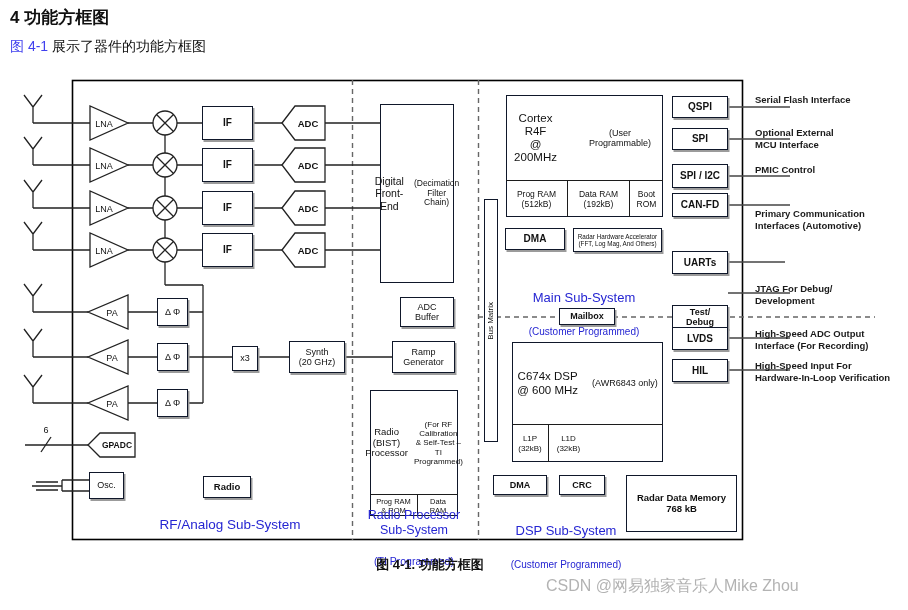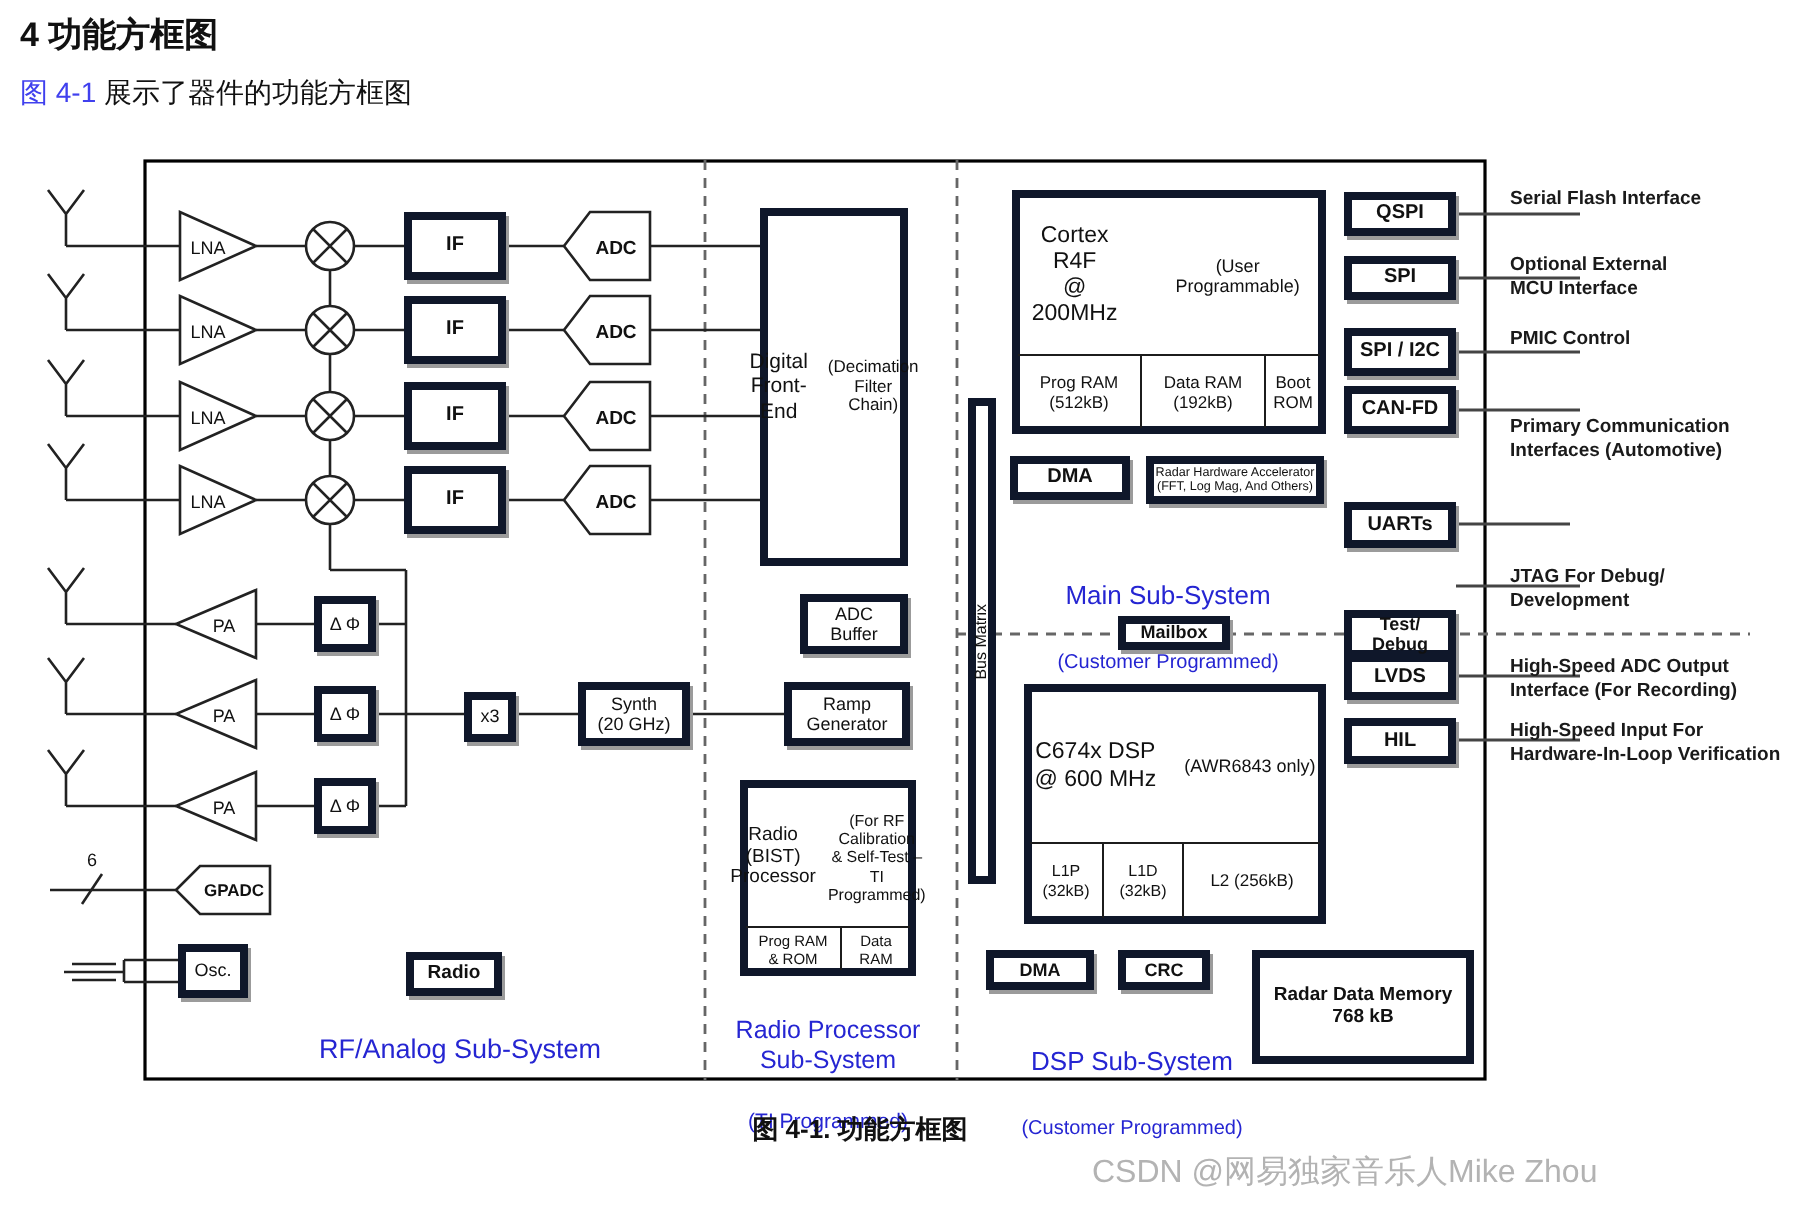--- a/index.html
+++ b/index.html
@@ -1,19 +1,19 @@
 <!DOCTYPE html>
 <html><head>
 <meta charset="utf-8">
 <style>
   html,body{margin:0;padding:0;background:#fff;}
   #stage{position:relative;width:908px;height:610px;background:#fff;overflow:hidden;
          font-family:"Liberation Sans",sans-serif;color:#111;}
   #wires{position:absolute;left:0;top:0;pointer-events:none;}
-  .bx{position:absolute;box-sizing:border-box;background:#fff;border:4px solid #0f172a;
+  .bx{position:absolute;box-sizing:border-box;background:#fff;border:1px solid #0f172a;
       display:flex;align-items:center;justify-content:center;text-align:center;
       white-space:pre-line;font-size:10px;font-weight:700;line-height:1.15;color:#111;}
   .sh{box-shadow:1.5px 2px 0 #9b9b9b;}
   .plain{font-weight:400;}
   .bigblock{font-weight:400;}
   .cellrow{position:absolute;left:-1px;right:-1px;bottom:-1px;display:flex;border-top:1px solid #1c1c1c;}
   .cell{flex:0 0 auto;display:flex;align-items:center;justify-content:center;text-align:center;
         white-space:pre-line;border-right:1px solid #1c1c1c;font-size:8.5px;font-weight:400;line-height:1.2;}
   .cell:last-child{border-right:none;}
   .bluelab{position:absolute;color:#2525d2;text-align:center;white-space:pre-line;line-height:1.25;}
@@ -156,21 +156,21 @@
   <div class="bx sh plain" style="left:289px;top:341px;width:56px;height:32px;font-size:9px;"><span>Synth
 (20 GHz)</span></div>
   <div class="bx sh plain" style="left:392px;top:341px;width:63px;height:32px;font-size:9px;"><span>Ramp
 Generator</span></div>
 
   <div class="bx sh plain" style="left:89px;top:472px;width:35px;height:27px;font-size:9px;"><span>Osc.</span></div>
   <div class="bx sh plain" style="left:203px;top:476px;width:48px;height:22px;font-size:9.5px;font-weight:700;"><span>Radio</span></div>
 
   <div class="bluelab" style="left:120px;top:517px;width:220px;font-size:13.5px;">RF/Analog Sub-System</div>
 
-  <div class="bx bigblock" style="left:370px;top:390px;width:88px;height:98px;font-size:9.5px;padding-bottom:20px;gap:6px;">
+  <div class="bx bigblock" style="left:370px;top:390px;width:88px;height:126px;font-size:9.5px;padding-bottom:20px;gap:6px;">
     <div>Radio (BIST)
 Processor</div>
     <div style="font-size:8px;">(For RF Calibration
 &amp; Self-Test – TI
 Programmed)</div>
     <div class="cellrow" style="height:21px;">
       <div class="cell" style="width:47px;font-size:7.5px;">Prog RAM
 &amp; ROM</div>
       <div class="cell" style="flex:1;font-size:7.5px;">Data
 RAM</div>
@@ -209,21 +209,20 @@
 
   <div class="bx bigblock" style="left:512px;top:342px;width:151px;height:120px;font-size:11.5px;padding-bottom:37px;gap:14px;">
     <div>C674x DSP
 @ 600 MHz</div>
     <div style="font-size:9px;">(AWR6843 only)</div>
     <div class="cellrow" style="height:37px;">
       <div class="cell" style="width:36px;font-size:8px;">L1P
 (32kB)</div>
       <div class="cell" style="width:39px;font-size:8px;">L1D
 (32kB)</div>
-      <div class="cell" style="flex:1;">L2 (256kB)</div>
     </div>
   </div>
 
   <div class="bx sh" style="left:493px;top:475px;width:54px;height:20px;font-size:9px;"><span>DMA</span></div>
   <div class="bx sh" style="left:559px;top:475px;width:46px;height:20px;font-size:9px;"><span>CRC</span></div>
   <div class="bluelab" style="left:495px;top:503px;width:142px;">
     <div style="font-size:13px;">DSP Sub-System</div>
     <div style="font-size:10px;">(Customer Programmed)</div>
   </div>
   <div class="bx" style="left:626px;top:475px;width:111px;height:57px;font-size:9.5px;"><span>Radar Data Memory

